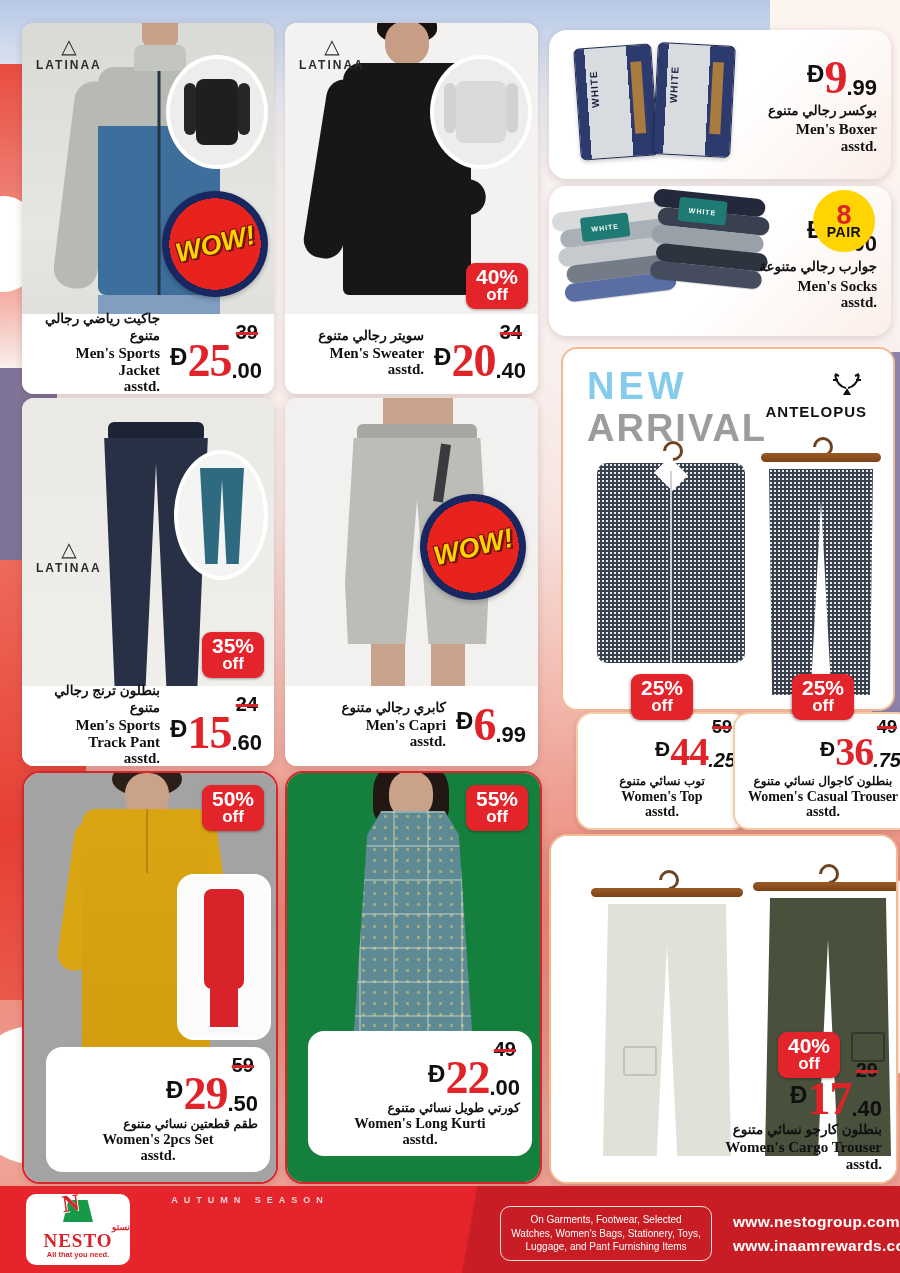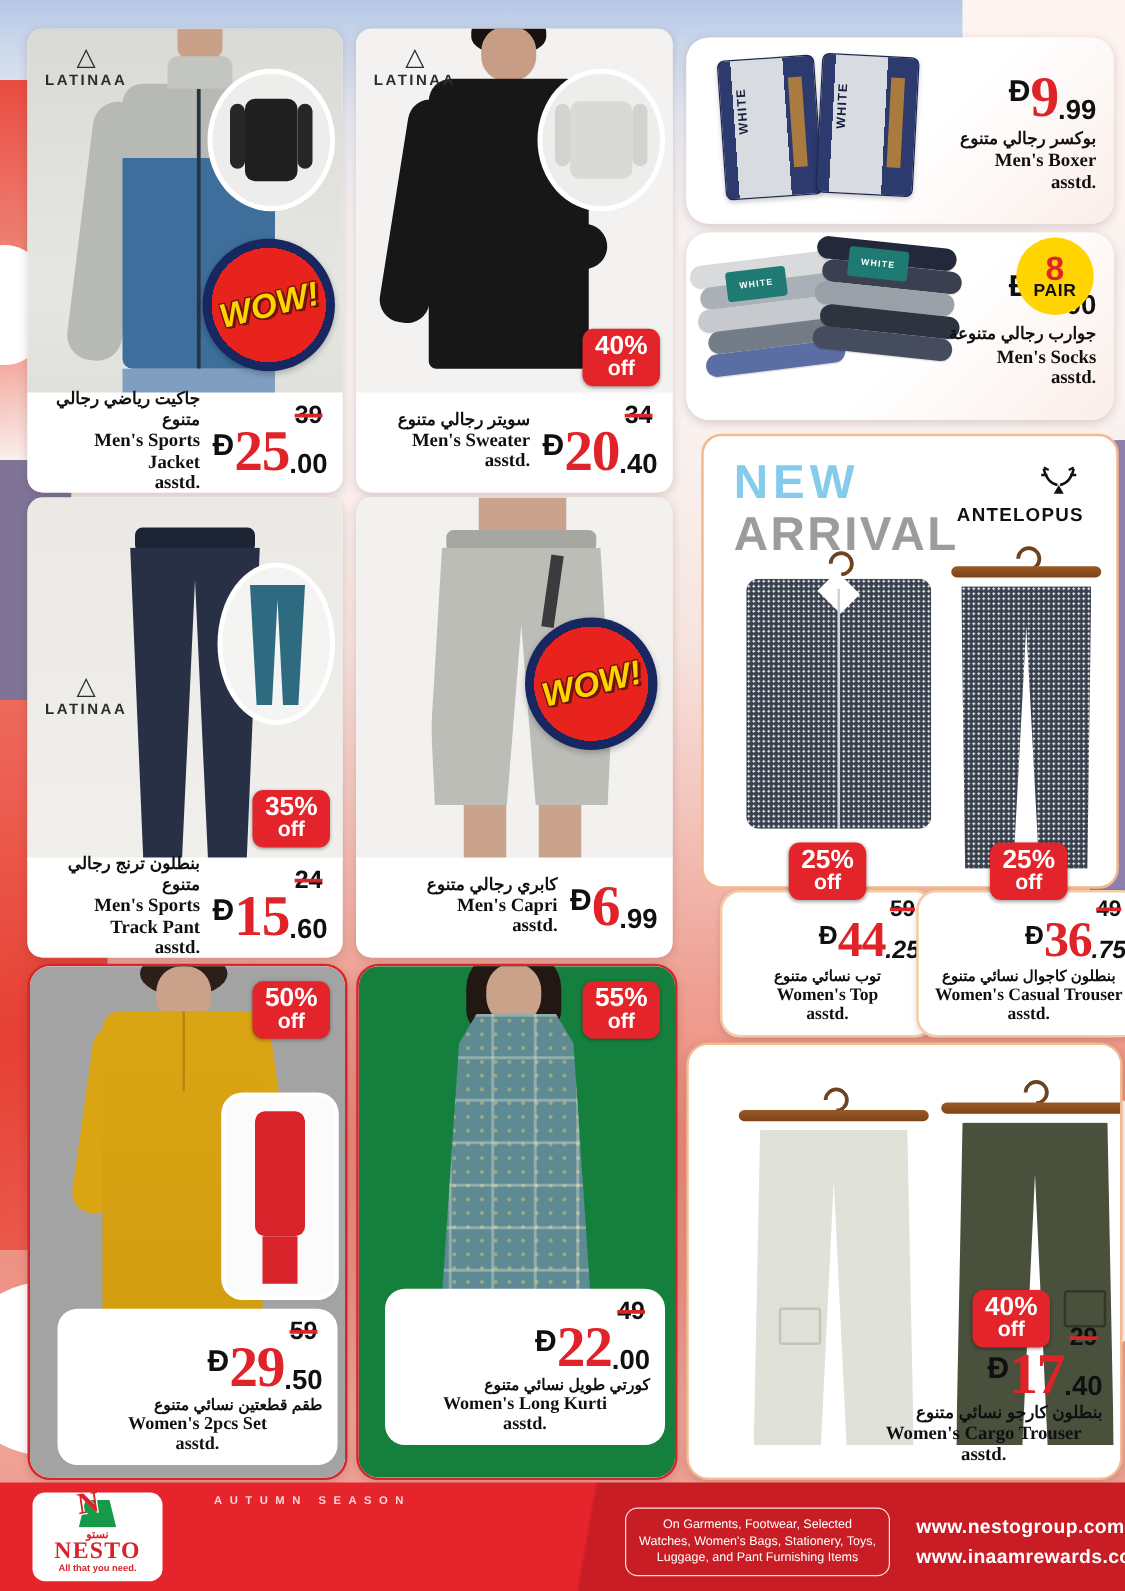--- a/index.html
+++ b/index.html
@@ -164,31 +164,31 @@
       background-size:34px 34px,34px 34px,11px 11px;
       clip-path:polygon(32% 0,68% 0,76% 7%,88% 100%,12% 100%,24% 7%);}
   
   .peach{border:2px solid #f3b990;border-radius:18px;overflow:hidden;}
   .cg1{position:absolute;left:52px;top:68px;width:128px;height:252px;background:#e0e1d8;
       clip-path:polygon(4% 0,96% 0,100% 100%,58% 100%,50% 16%,42% 100%,0 100%);}
   .cg2{position:absolute;left:214px;top:62px;width:126px;height:258px;background:#49503c;
       clip-path:polygon(4% 0,96% 0,100% 100%,58% 100%,50% 16%,42% 100%,0 100%);}
   .pocket{position:absolute;width:30px;height:26px;border:2px solid rgba(0,0,0,.18);border-radius:3px;}
   .cargo-price{position:absolute;right:14px;bottom:10px;width:190px;text-align:right;z-index:6;}
-  .cargo-price .en{text-align:center;}
+  .cargo-price .en{}
   
   .footer{position:absolute;left:0;top:1186px;width:900px;height:87px;
       background:linear-gradient(100deg,#e6242b 0 52%,#c81d24 52.3% 100%);}
   .nesto-box{position:absolute;left:26px;top:8px;width:104px;height:71px;background:#fff;border-radius:10px;
       text-align:center;padding-top:2px;box-sizing:border-box;}
   .bag{position:relative;width:30px;height:22px;margin:4px auto 0;background:#169a4a;
       clip-path:polygon(18% 0,82% 0,100% 100%,0 100%);}
   .bagN{position:absolute;left:36px;top:-4px;color:#d8232a;font-weight:900;font-size:24px;
       font-family:"Liberation Serif",serif;transform:rotate(-8deg);text-shadow:1px 1px 0 #fff;z-index:2;}
-  .nesto-ar{color:#d8232a;font-size:9px;font-weight:bold;margin-top:0;}
+  .nesto-ar{color:#d8232a;font-size:9px;font-weight:bold;margin-top:0;text-align:right;}
   .nesto-en{color:#d8232a;font-weight:900;font-size:19px;letter-spacing:1px;font-family:"Liberation Serif",serif;line-height:.95;}
   .nesto-tag{color:#d8232a;font-size:7.5px;font-weight:bold;}
   .sale-center{position:absolute;left:150px;top:10px;width:200px;text-align:center;line-height:1.05;}
   .season{color:rgba(255,255,255,.8);font-size:9px;letter-spacing:6px;font-weight:bold;}
   .bigsale{font-size:41px;font-weight:900;}
   .big{color:#fff;} .sale{color:#ffd400;}
   .range-box{position:absolute;left:356px;top:0;width:120px;height:87px;background:#fff;
       padding:8px 0 0 14px;box-sizing:border-box;}
   .r1{color:#101010;font-weight:900;font-size:17px;}
   .r2{display:flex;align-items:flex-start;line-height:.8;}

